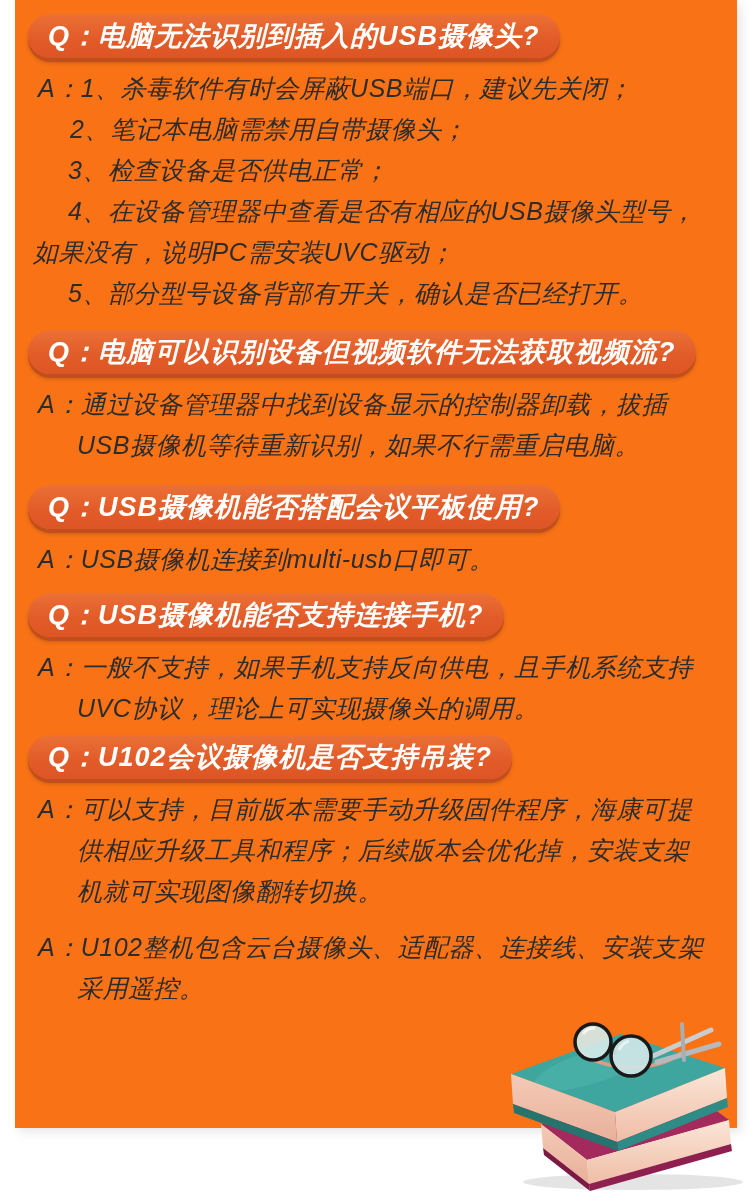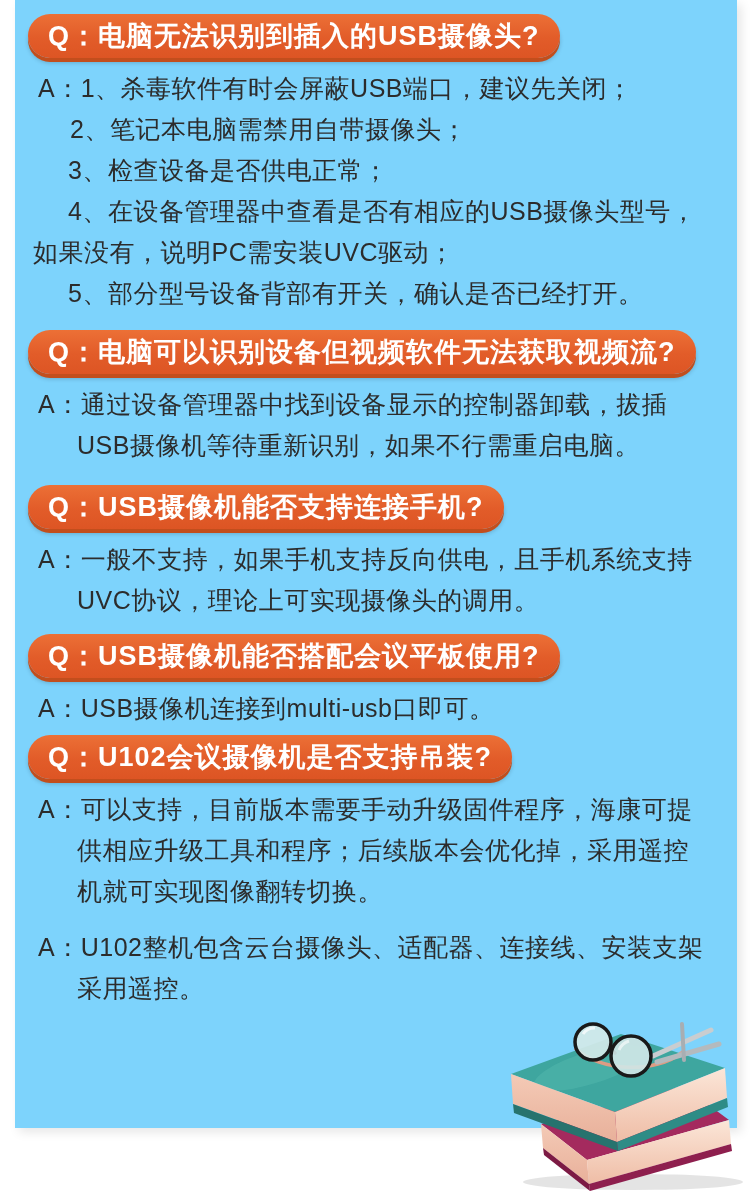--- a/index.html
+++ b/index.html
@@ -3,22 +3,23 @@
 <meta charset="utf-8">
 <style>
   html,body{margin:0;padding:0;}
   body{
     width:750px;height:1194px;position:relative;overflow:hidden;
     background:#ffffff;
     font-family:"Liberation Sans","DejaVu Sans",sans-serif;
   }
   .card{
     position:absolute;left:15px;top:0;width:722px;height:1128px;
-    background:#7dd3fc;
+    background:#f97316;
     box-shadow:4px 4px 10px rgba(0,0,0,.10);
+    font-style:italic;
   }
   .content{
     position:relative;padding:14px 0 0 13px;
   }
   .faq-section{margin:0;}
   .faq-section:nth-of-type(2){margin-top:16px;}
   .faq-section:nth-of-type(3){margin-top:19px;}
   .faq-section:nth-of-type(4){margin-top:13px;}
   .faq-section:nth-of-type(5){margin-top:6px;}
   .faq-section:nth-of-type(6){margin-top:15px;}
@@ -59,39 +60,39 @@
 
   <section class="faq-section">
     <div class="q-banner"><span class="q-prefix">Q：</span><span class="q-text">电脑可以识别设备但视频软件无法获取视频流?</span></div>
     <div class="answer">
           <div class="answer-line" style="margin-left: 0px;">A：通过设备管理器中找到设备显示的控制器卸载，拔插</div>
           <div class="answer-line" style="margin-left: 39px;">USB摄像机等待重新识别，如果不行需重启电脑。</div>
         </div>
   </section>
 
   <section class="faq-section">
+    <div class="q-banner"><span class="q-prefix">Q：</span><span class="q-text">USB摄像机能否搭配会议平板使用?</span></div>
+    <div class="answer">
+          <div class="answer-line" style="margin-left: 0px;">A：USB摄像机连接到multi-usb口即可。</div>
+        </div>
+  </section>
+
+  <section class="faq-section">
     <div class="q-banner"><span class="q-prefix">Q：</span><span class="q-text">USB摄像机能否支持连接手机?</span></div>
     <div class="answer">
           <div class="answer-line" style="margin-left: 0px;">A：一般不支持，如果手机支持反向供电，且手机系统支持</div>
           <div class="answer-line" style="margin-left: 39px;">UVC协议，理论上可实现摄像头的调用。</div>
         </div>
   </section>
 
   <section class="faq-section">
-    <div class="q-banner"><span class="q-prefix">Q：</span><span class="q-text">USB摄像机能否搭配会议平板使用?</span></div>
-    <div class="answer">
-          <div class="answer-line" style="margin-left: 0px;">A：USB摄像机连接到multi-usb口即可。</div>
-        </div>
-  </section>
-
-  <section class="faq-section">
     <div class="q-banner"><span class="q-prefix">Q：</span><span class="q-text">U102会议摄像机是否支持吊装?</span></div>
     <div class="answer">
           <div class="answer-line" style="margin-left: 0px;">A：可以支持，目前版本需要手动升级固件程序，海康可提</div>
-          <div class="answer-line" style="margin-left: 39px;">供相应升级工具和程序；后续版本会优化掉，采用遥控</div>
+          <div class="answer-line" style="margin-left: 39px;">供相应升级工具和程序；后续版本会优化掉，安装支架</div>
           <div class="answer-line" style="margin-left: 39px;">机就可实现图像翻转切换。</div>
         </div>
   </section>
 
   <section class="faq-section">
     <div class="answer">
           <div class="answer-line" style="margin-left: 0px;">A：U102整机包含云台摄像头、适配器、连接线、安装支架</div>
           <div class="answer-line" style="margin-left: 39px;">采用遥控。</div>
         </div>
   </section>

